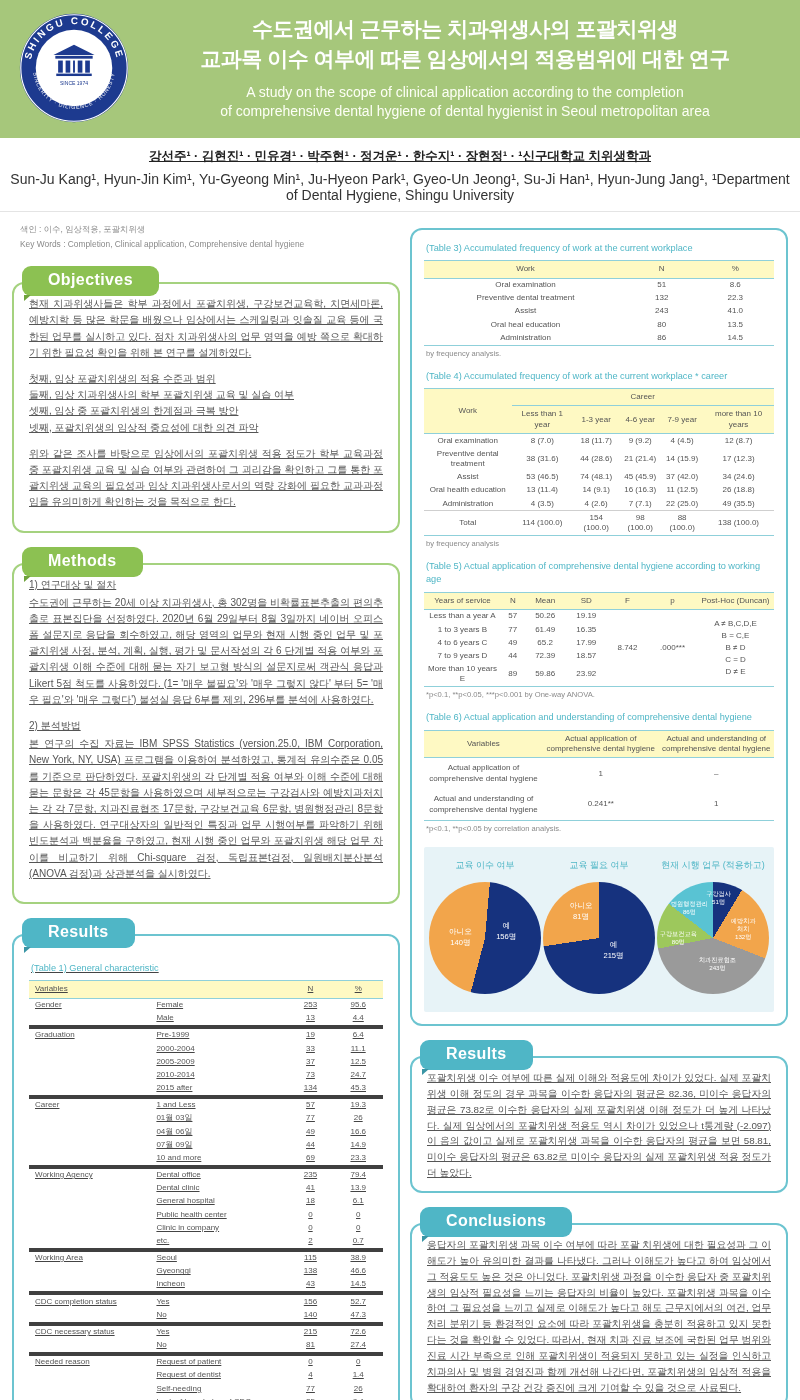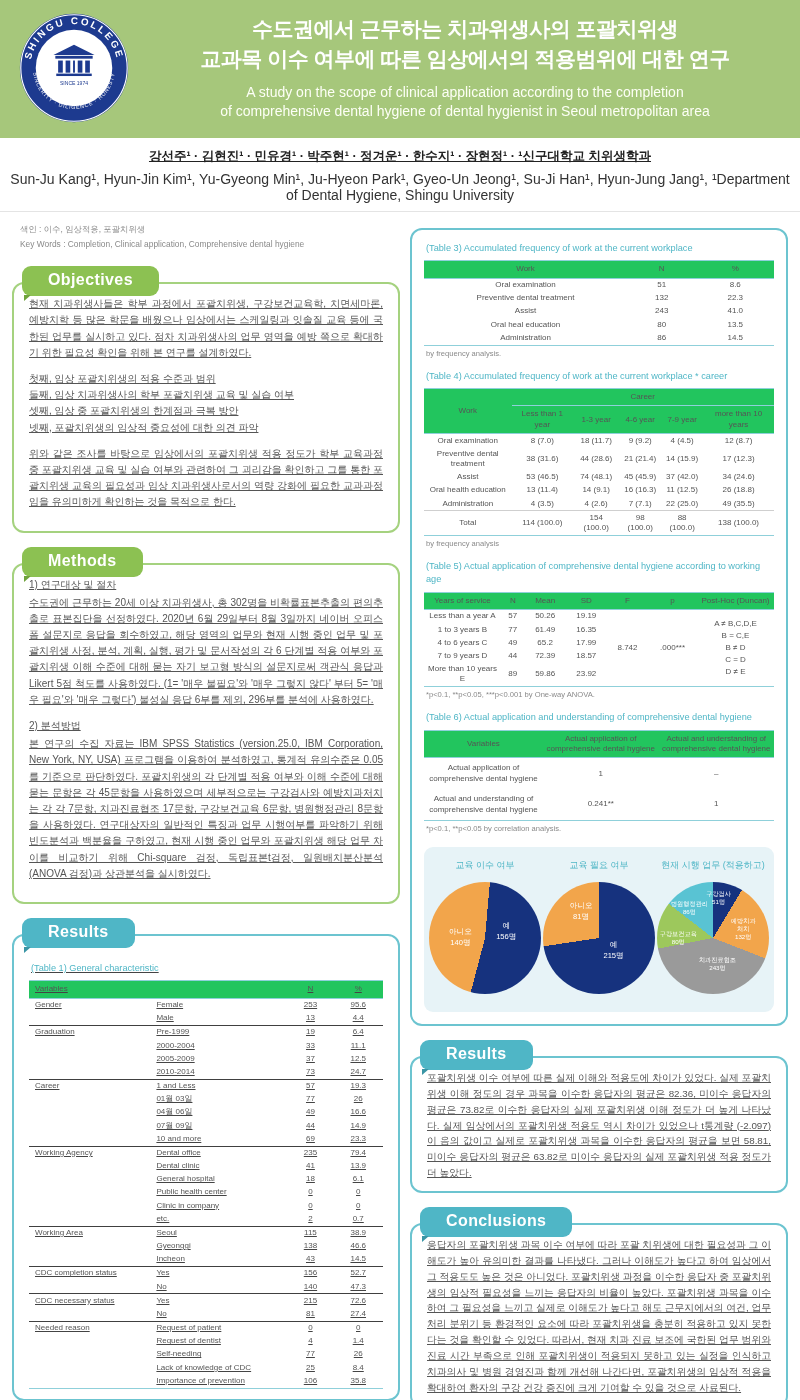--- a/index.html
+++ b/index.html
@@ -32,33 +32,33 @@
   .sec.teal .tab{background:#4fb6c6;} .sec.teal .tab::after{border-top-color:#3a95a5;}
   .sec.teal .box{border:2px solid #6cc4d0;}
   .txt{font-size:10px;line-height:1.62;color:#555;text-align:justify;}
   .txt p{margin:0 0 10px;}
   .txt .mh{margin:0 0 2px;}
   ul.plain{list-style:none;margin:0 0 10px;padding:0;}
   
   .ttl{color:#4fb6c6;font-size:9.2px;margin:10px 0 5px 2px;line-height:1.45;}
   .tbl{width:100%;border-collapse:collapse;font-size:8px;color:#555;line-height:1.3;
        border-bottom:1.5px solid #8fd0da;}
-  .tbl thead th{background:#22c55e;border-top:1.5px solid #8fd0da;border-bottom:1.5px solid #8fd0da;
+  .tbl thead th{background:#fef9c3;border-top:1.5px solid #8fd0da;border-bottom:1.5px solid #8fd0da;
        font-weight:normal;padding:3px 2px;}
   .tbl th.l{text-align:left;padding-left:6px;}
   .tbl td{padding:1.4px 3px;text-align:center;vertical-align:middle;}
   .tbl td.l{text-align:left;padding-left:6px;}
   .tbl td.l2{text-align:left;padding-left:8px;}
-  .tbl tr.grp td{border-top:1px solid #404040;}
+  .tbl tr.grp td{border-top:4px solid #404040;}
   .tbl tr.total td{border-top:1px solid #cfcfcf;}
   .fn{font-size:7.6px;color:#8a8a8a;margin:3px 0 0 2px;}
   .rbox{border:2px solid #6cc4d0;border-radius:12px;padding:2px 12px 12px;background:#fff;margin-top:16px;}
   .ph div{line-height:1.5;}
   
-  .pie-panel{background:#e7f3f7;border-radius:9px;margin-top:14px;padding:12px 4px 18px;
+  .pie-panel{background:#e7f3f7;border-radius:2px;margin-top:14px;padding:12px 4px 18px;
        display:flex;justify-content:space-around;}
   .pie-wrap{text-align:center;width:120px;}
   .pie-title{color:#4fb6c6;font-size:9px;margin-bottom:10px;white-space:nowrap;}
   .pie{width:112px;height:112px;border-radius:50%;position:relative;margin:0 auto;}
   .plbl{position:absolute;font-size:7.6px;color:#fff;white-space:pre-line;line-height:1.4;
        transform:translate(-50%,-50%);text-align:center;}
   .plbl.sm{font-size:6.2px;line-height:1.3;}
 </style>
 </head>
 <body>
@@ -176,20 +176,26 @@
                 <td class="l2">2005-2009</td>
                 <td>37</td>
                 <td>12.5</td>
               </tr>
               <tr>
                 <td class="l"></td>
                 <td class="l2">2010-2014</td>
                 <td>73</td>
                 <td>24.7</td>
               </tr>
+              <tr>
+                <td class="l"></td>
+                <td class="l2">2015 after</td>
+                <td>134</td>
+                <td>45.3</td>
+              </tr>
               <tr class="grp">
                 <td class="l">Career</td>
                 <td class="l2">1 and Less</td>
                 <td>57</td>
                 <td>19.3</td>
               </tr>
               <tr>
                 <td class="l"></td>
                 <td class="l2">01월 03일</td>
                 <td>77</td>

